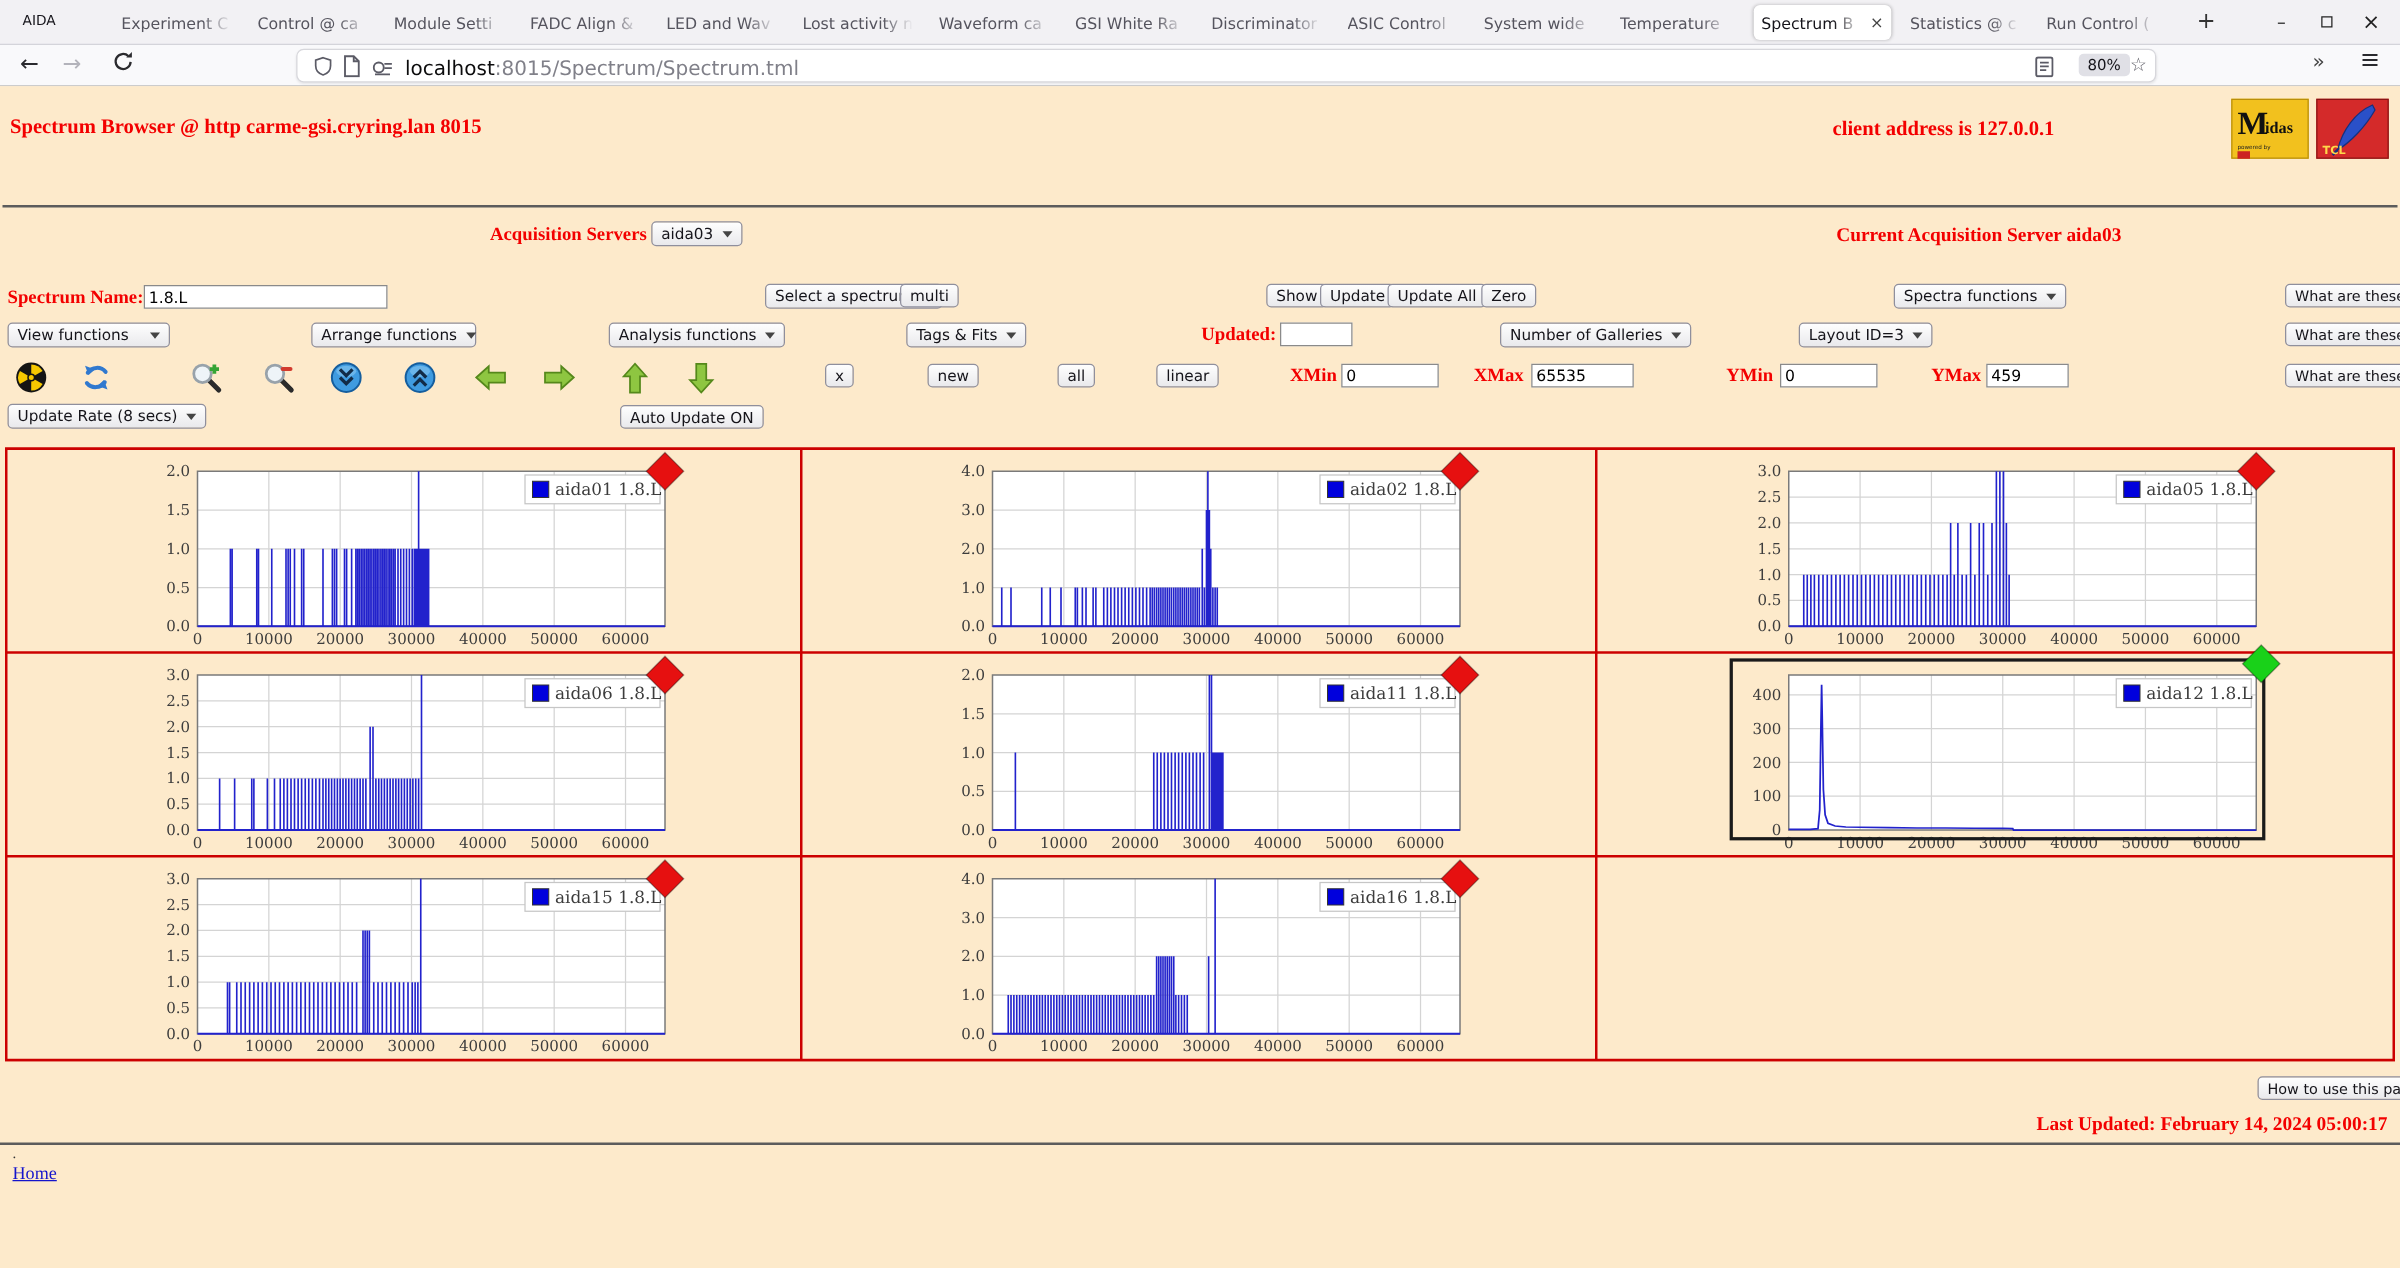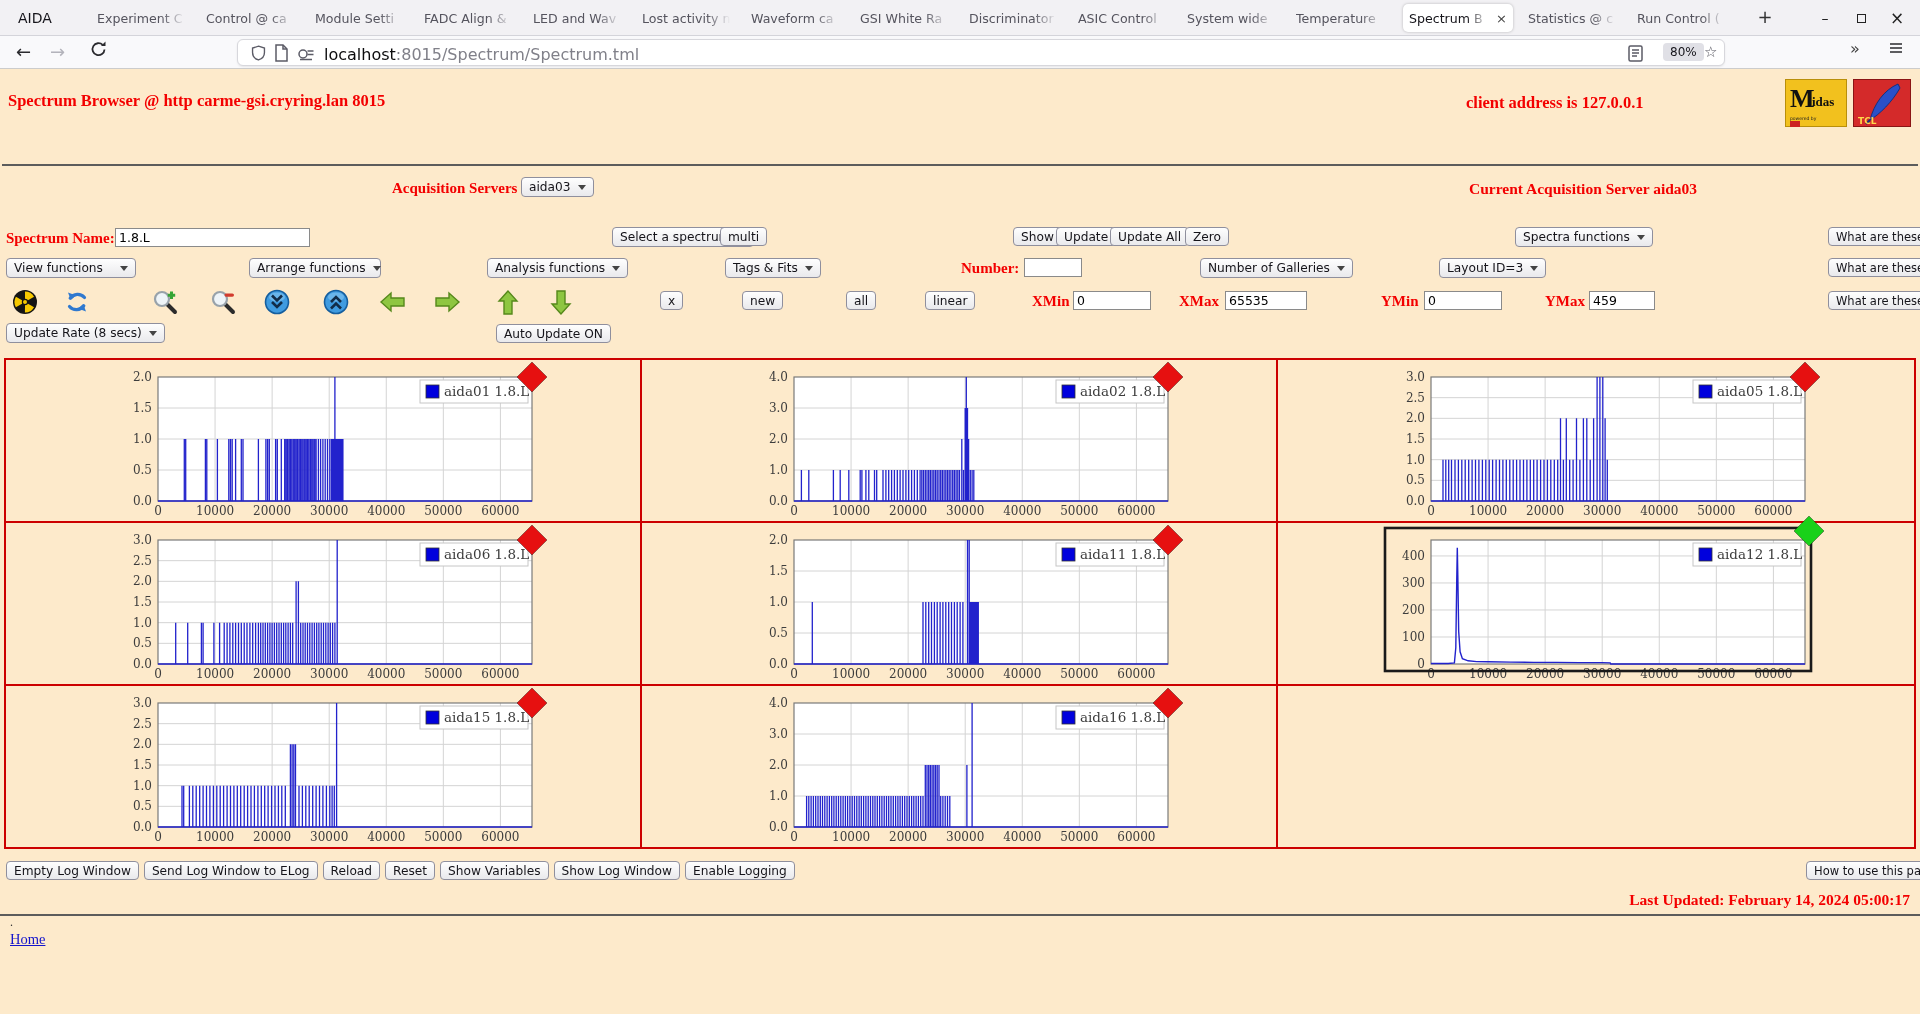--- a/index.html
+++ b/index.html
@@ -1,21 +1,21 @@
 <!DOCTYPE html>
 <html><head>
 <meta charset="utf-8">
 <style>
   html,body{margin:0;padding:0;width:1920px;height:1014px;overflow:hidden;background:#fdeacb;
     font-family:"DejaVu Sans",sans-serif;}
   *{box-sizing:border-box;}
   
   .tabbar{position:relative;width:1920px;height:36px;background:#f2f1f4;border-bottom:1px solid #d4d4da;
     display:flex;align-items:center;}
-  .winlabel{position:absolute;left:18px;top:10px;font-size:14px;color:#15141a;}
+  .winlabel{position:absolute;left:18px;top:10px;font-size:11px;color:#15141a;}
   .tabs{position:absolute;left:95px;top:3px;height:30px;display:flex;gap:13px;align-items:center;}
   .tab{width:96px;height:28px;display:flex;align-items:center;font-size:12.6px;color:#55545e;
     padding:0 2px;border-radius:5px;cursor:default;}
   .tab .lbl{white-space:nowrap;overflow:hidden;flex:1;
     -webkit-mask-image:linear-gradient(to right,#000 70%,transparent 96%);
     mask-image:linear-gradient(to right,#000 70%,transparent 96%);}
   .tab.active{background:#fff;box-shadow:0 0 3px rgba(0,0,0,.25);color:#15141a;width:110px;padding:0 6px;}
   .tab .close{font-size:13px;color:#444;margin-left:4px;}
   .newtab{position:absolute;left:1752px;top:6px;font-size:18px;color:#333;width:26px;text-align:center;}
   .winctl{position:absolute;right:0;top:0;height:36px;display:flex;align-items:center;gap:18px;padding-right:14px;}
@@ -214,21 +214,21 @@
       <span class="car"></span>
   </span>
   <span class="sel" style="left:487px;top:189px;">
     <span>Analysis functions</span>
       <span class="car"></span>
   </span>
   <span class="sel" style="left:725px;top:189px;">
     <span>Tags &amp; Fits</span>
       <span class="car"></span>
   </span>
-  <span class="rlabel" style="left:961px;top:191px;">Number:</span>
+  <span class="rlabel" style="left:961px;top:191px;">Updated:</span>
   <input class="inp" style="left: 1024px; top: 189px; width: 58px;" value="">
   <span class="sel" style="left:1200px;top:189px;">
     <span>Number of Galleries</span>
       <span class="car"></span>
   </span>
   <span class="sel" style="left:1439px;top:189px;">
     <span>Layout ID=3</span>
       <span class="car"></span>
   </span>
   <button class="btn" style="left:1828px;top:189px;font-size:11.5px;">What are these?</button>
@@ -594,27 +594,18 @@
             <text x="223.2" y="152" text-anchor="middle" font-family="DejaVu Serif,serif" font-size="12" fill="#3d3d3d">30000</text>
             <text x="280.3" y="152" text-anchor="middle" font-family="DejaVu Serif,serif" font-size="12" fill="#3d3d3d">40000</text>
             <text x="337.3" y="152" text-anchor="middle" font-family="DejaVu Serif,serif" font-size="12" fill="#3d3d3d">50000</text>
             <text x="394.4" y="152" text-anchor="middle" font-family="DejaVu Serif,serif" font-size="12" fill="#3d3d3d">60000</text>
             <polygon points="426,-1 441,14 426,29 411,14" fill="#e61010" stroke="rgba(0,0,0,0.35)" stroke-width="1"></polygon>
           </svg></div>
       </div>
       <div class="cell"></div>
     </div>
 
-  <div id="footbtns" style="position:absolute;left:6px;top:792px;display:flex;gap:5px;">
-      <button class="btn" style="position: static;">Empty Log Window</button>
-      <button class="btn" style="position: static;">Send Log Window to ELog</button>
-      <button class="btn" style="position: static;">Reload</button>
-      <button class="btn" style="position: static;">Reset</button>
-      <button class="btn" style="position: static;">Show Variables</button>
-      <button class="btn" style="position: static;">Show Log Window</button>
-      <button class="btn" style="position: static;">Enable Logging</button>
-    </div>
   <button class="btn" style="left:1806px;top:792px;font-size:11.5px;">How to use this page</button>
   <span class="lastupd">Last Updated: February 14, 2024 05:00:17</span>
   <div class="hrule" style="top:845px;left:0;width:1920px;"></div>
   <span class="dot">.</span>
   <a class="homelink" href="#">Home</a>
 </div>
 
 </body></html>

